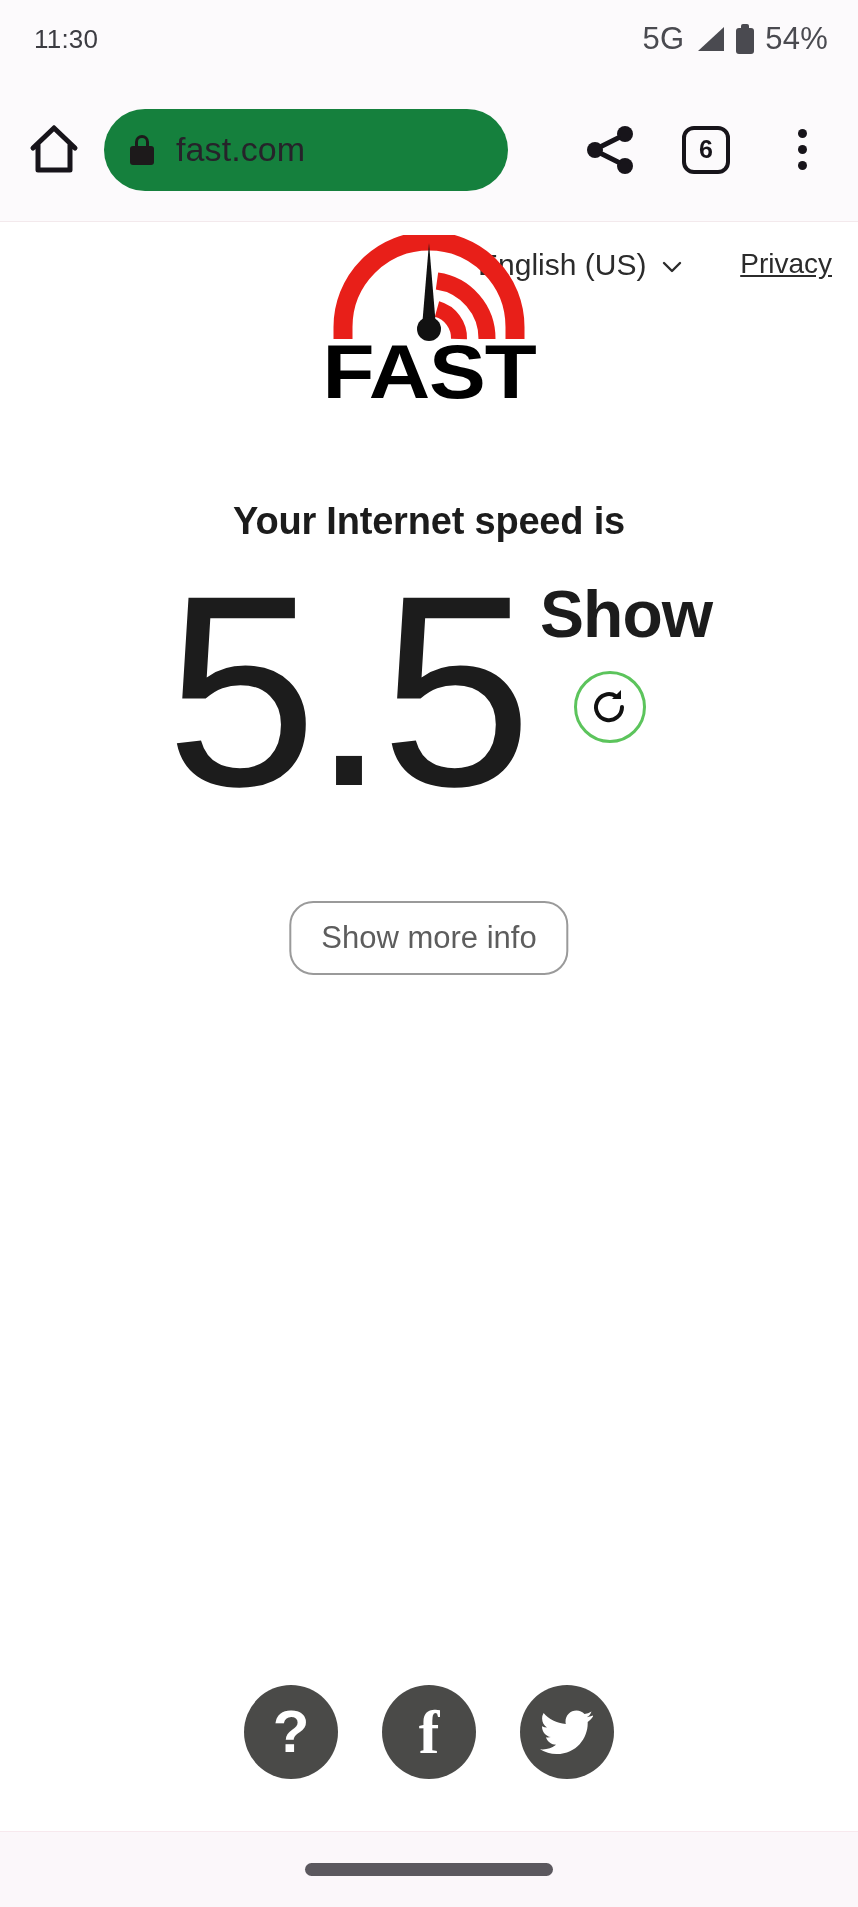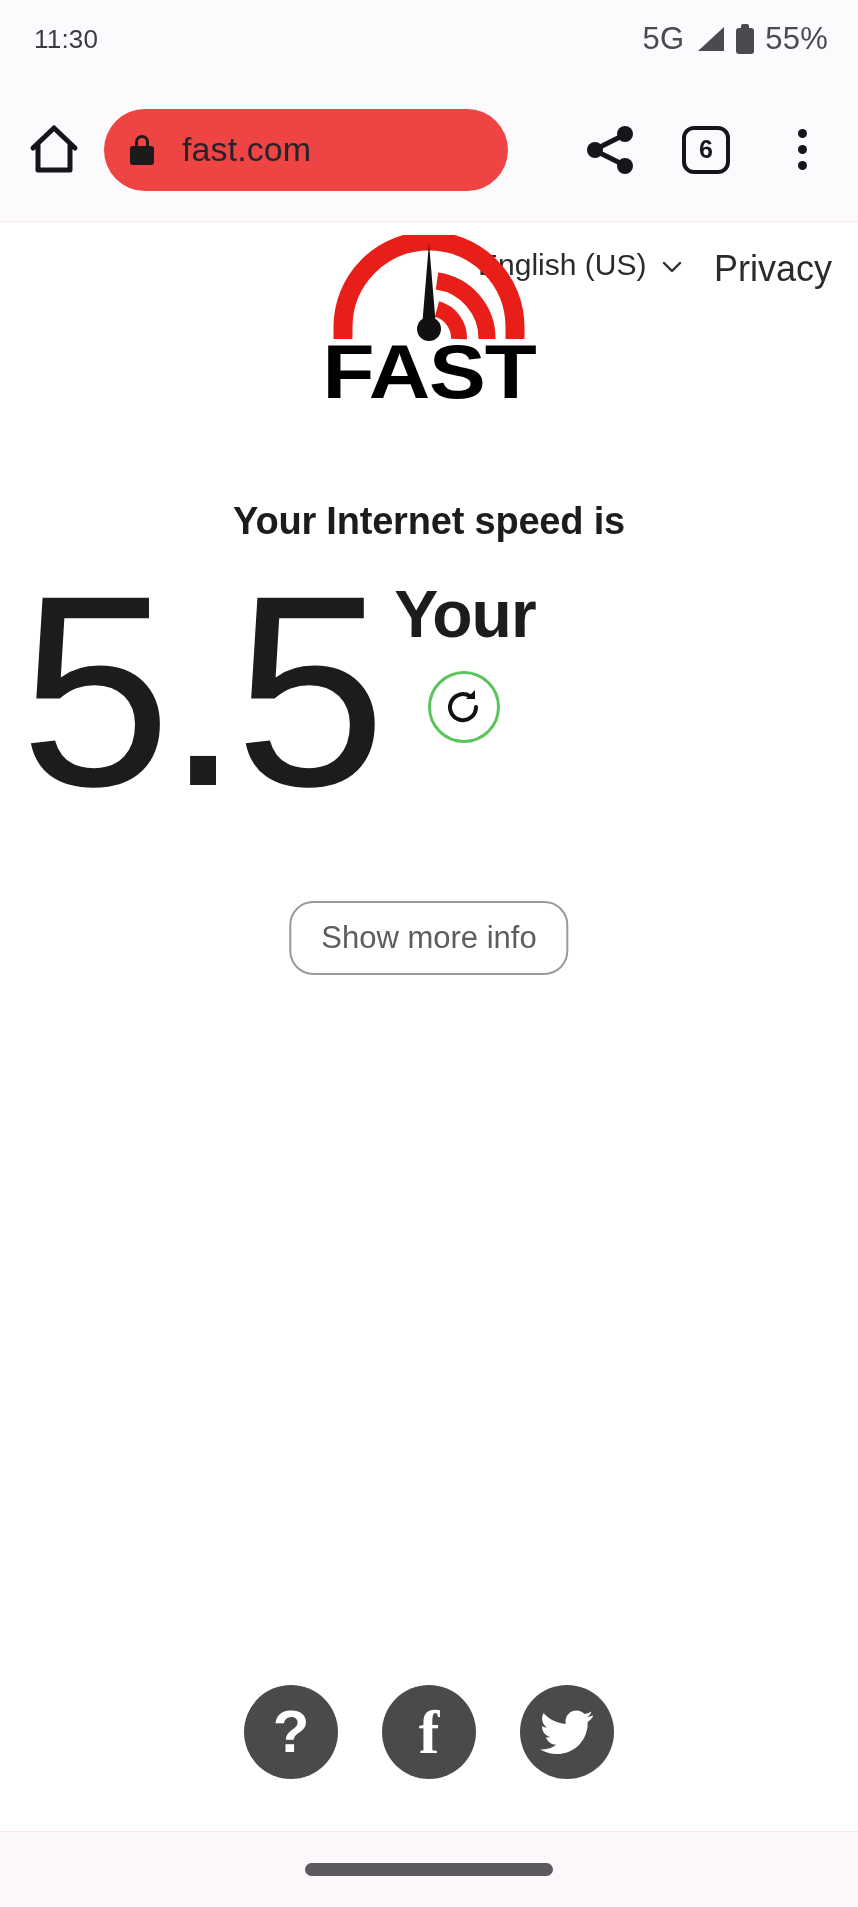--- a/index.html
+++ b/index.html
@@ -30,22 +30,22 @@
   
   .toolbar{
     position:absolute; left:0; top:78px; width:858px; height:144px;
     background:#fcfaFc;
     display:flex; align-items:center;
     border-bottom:1px solid #f3e9ec;
   }
   .tb-home{ width:88px; display:flex; align-items:center; justify-content:center; margin-left:10px; }
   .omnibox{
     flex:0 0 auto; width:404px; height:82px; margin-left:6px;
-    background:#ef4444; border-radius:41px;
-    display:flex; align-items:center; padding:0 26px; gap:28px;
+    background:#15803d; border-radius:41px;
+    display:flex; align-items:center; padding:0 26px; gap:22px;
   }
   .lock{ width:24px; height:30px; position:relative; flex:0 0 auto; }
   .lock .shackle{
     position:absolute; left:5px; top:0; width:14px; height:14px;
     border:3.5px solid #1d1a1b; border-bottom:none;
     border-radius:8px 8px 0 0;
   }
   .lock .body{ position:absolute; left:0; top:11px; width:24px; height:19px; background:#1d1a1b; border-radius:3px; }
   .url{ font-size:34px; color:#26232a; letter-spacing:.1px; white-space:nowrap; }
   .tb-actions{ flex:1; display:flex; align-items:center; justify-content:flex-end; gap:0; padding-right:8px; }
@@ -58,35 +58,35 @@
   .kebab{ display:flex; flex-direction:column; gap:7px; align-items:center; }
   .kebab i{ width:9px; height:9px; border-radius:50%; background:#17141a; display:block; }
 
   
   .page{ position:absolute; left:0; top:223px; width:858px; height:1608px; background:#fff; }
 
   .topbar{ position:absolute; left:0; top:0; width:858px; height:120px; }
   .lang-wrap{ position:absolute; left:478px; top:25px; display:flex; align-items:center; gap:16px; }
   .lang-text{ font-size:30px; color:#2b2b2b; }
   .chev{ width:20px; height:12px; }
-  .privacy{ position:absolute; right:26px; top:25px; font-size:36px; color:#2b2b2b; }
+  .privacy{ position:absolute; right:26px; top:25px; font-size:28px; color:#2b2b2b;text-decoration:underline; }
 
   .logo{ position:absolute; left:50%; top:12px; transform:translateX(-50%); width:260px; text-align:center; }
   .gauge{ display:block; margin:0 auto; }
   .fastword{
     font-size:76px; font-weight:700; letter-spacing:-1px; color:#000;
     line-height:.82; margin-top:-6px; font-family:"Liberation Sans", sans-serif;
     transform:scaleX(1.12); transform-origin:center;
   }
 
   .speedblock{ position:absolute; left:0; top:262px; width:858px; text-align:center; }
   .caption{ font-size:38px; font-weight:700; color:#1c1c1c; letter-spacing:-.2px;margin-top:15px; }
 
   .readout{
-    position:relative; display:flex; align-items:flex-start; justify-content:flex-start;
+    position:relative; display:flex; align-items:flex-start; justify-content:center;
     margin-top:12px; height:260px;padding-left:20px;
   }
   .num{
     font-size:272px; font-weight:400; color:#1c1c1c; line-height:1;
     letter-spacing:-6px; font-family:"Liberation Sans", sans-serif;
   }
   .unitcol{ display:flex; flex-direction:column; align-items:flex-start; padding-left:14px; padding-top:26px; }
   .unit{ font-size:66px; font-weight:700; color:#1c1c1c; letter-spacing:-1px; line-height:1; }
   .refresh{
     margin-top:24px; margin-left:34px;
@@ -130,21 +130,21 @@
       <span class="sb-5g">5G</span>
       <span class="sb-signal">
         <svg width="30" height="26" viewBox="0 0 30 26">
             <path d="M29 1 L29 25 L3 25 Z" fill="#4a4a50"></path>
           </svg>
       </span>
       <span class="sb-batt">
         <span class="cap"></span>
           <span class="body"></span>
       </span>
-      <span class="sb-pct">55%</span>
+      <span class="sb-pct">54%</span>
     </div>
   </div>
 
   <div class="toolbar">
     <div class="tb-home">
       <svg width="50" height="52" viewBox="0 0 50 52">
         <path d="M25 4 L46 24 M25 4 L4 24 M9 20 L9 46 L41 46 L41 20" fill="none" stroke="#17141a" stroke-width="5" stroke-linecap="round" stroke-linejoin="round"></path>
       </svg>
     </div>
 
@@ -209,21 +209,21 @@
         </span>
         <div class="fastword">FAST</div>
       </div>
     </div>
 
     <div class="speedblock">
       <div class="caption">Your Internet speed is</div>
       <div class="readout">
         <span class="num">5.5</span>
         <span class="unitcol">
-          <span class="unit">Your</span>
+          <span class="unit">Show</span>
           <span class="refresh">
             <svg width="40" height="40" viewBox="0 0 40 40">
               <path d="M32 20 A13 13 0 1 1 26 9.2" fill="none" stroke="#111" stroke-width="4" stroke-linecap="round"></path>
               <path d="M31 3 L31 12 L22 12 Z" fill="#111"></path>
             </svg>
           </span>
         </span>
       </div>
     </div>
 

